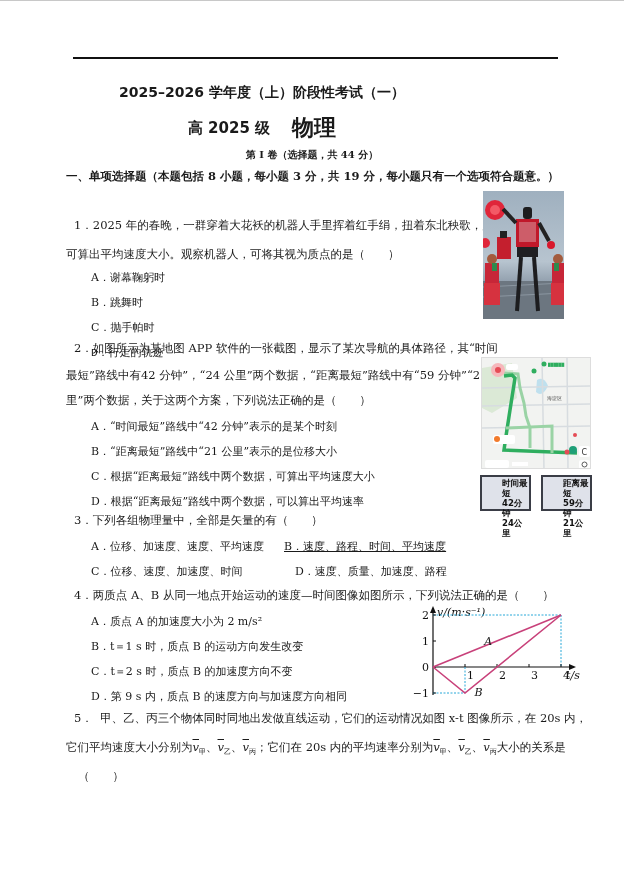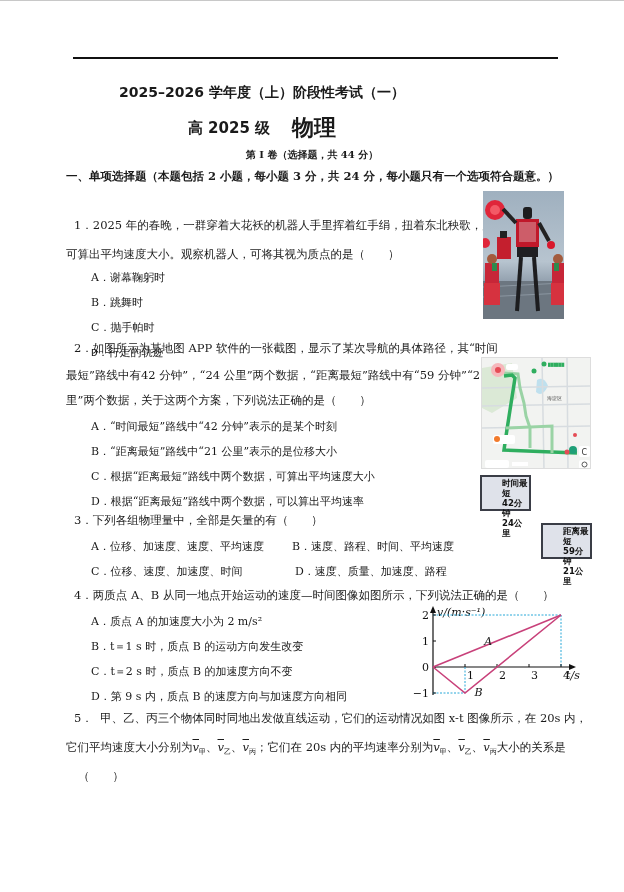--- a/index.html
+++ b/index.html
@@ -29,21 +29,21 @@
 <body>
 
 <div class="topgray"></div>
 <div class="rule"></div>
 
 <div class="abs title1">2025–2026 学年度（上）阶段性考试（一）</div>
 <div class="abs title2">
   <span class="grade">高 2025 级</span><span class="subj">物理</span>
 </div>
 <div class="abs title3">第 I 卷（选择题，共 44 分）</div>
-<div class="abs sec">一、单项选择题（本题包括 2 小题，每小题 3 分，共 24 分，每小题只有一个选项符合题意。）</div>
+<div class="abs sec">一、单项选择题（本题包括 8 小题，每小题 3 分，共 19 分，每小题只有一个选项符合题意。）</div>
 
 <div>
   <div class="abs q" style="top:219px;left:74px;"><span>1．</span><span>2025 年的春晚，一群穿着大花袄的机器人手里挥着红手绢，扭着东北秧歌，超</span></div>
   <div class="abs q" style="top:248px;left:66px;">可算出平均速度大小。观察机器人，可将其视为质点的是（　　）</div>
   <div class="abs opt" style="top:270px;left:91px;">A．谢幕鞠躬时</div>
   <div class="abs opt" style="top:295px;left:91px;">B．跳舞时</div>
   <div class="abs opt" style="top:320px;left:91px;">C．抛手帕时</div>
   <div class="abs opt" style="top:345px;left:91px;font-family:Liberation Mono, monospace;">D．行走的轨迹</div>
 </div>
 
@@ -120,30 +120,30 @@
     <circle cx="102.5" cy="106.5" r="2.5" fill="none" stroke="#333" stroke-width="0.8"></circle>
     <rect x="3" y="102" width="24" height="8" rx="2" fill="#ffffff"></rect>
     <rect x="30" y="104" width="16" height="4" fill="#ffffff"></rect>
   </svg>
 </div>
 <div class="infobox" style="left:480px;">
   <div>时间最短</div>
   <div>42分钟</div>
   <div>24公里</div>
 </div>
-<div class="infobox" style="left:541px;margin-top:48px;">
+<div class="infobox" style="left:541px;">
   <div>距离最短</div>
   <div>59分钟</div>
   <div>21公里</div>
 </div>
 
 <div>
   <div class="abs q" style="top:514px;left:74px;"><span>3．</span><span>下列各组物理量中，全部是矢量的有（　　）</span></div>
   <div class="abs opt" style="top:539px;left:91px;">A．位移、加速度、速度、平均速度</div>
-  <div class="abs opt" style="top:539px;left:292px;">B．速度、路程、时间、平均速度</div>
+  <div class="abs opt" style="top:539px;left:284px;text-decoration:underline;">B．速度、路程、时间、平均速度</div>
   <div class="abs opt" style="top:564px;left:91px;">C．位移、速度、加速度、时间</div>
   <div class="abs opt" style="top:564px;left:295px;">D．速度、质量、加速度、路程</div>
 </div>
 
 <div>
   <div class="abs q" style="top:589px;left:74px;"><span>4．</span><span>两质点 A、B 从同一地点开始运动的速度—时间图像如图所示，下列说法正确的是（　　）</span></div>
   <div class="abs opt" style="top:614px;left:91px;">A．质点 A 的加速度大小为 2 m/s²</div>
   <div class="abs opt" style="top:639px;left:91px;">B．t＝1 s 时，质点 B 的运动方向发生改变</div>
   <div class="abs opt" style="top:664px;left:91px;">C．t＝2 s 时，质点 B 的加速度方向不变</div>
   <div class="abs opt" style="top:689px;left:91px;">D．第 9 s 内，质点 B 的速度方向与加速度方向相同</div>

